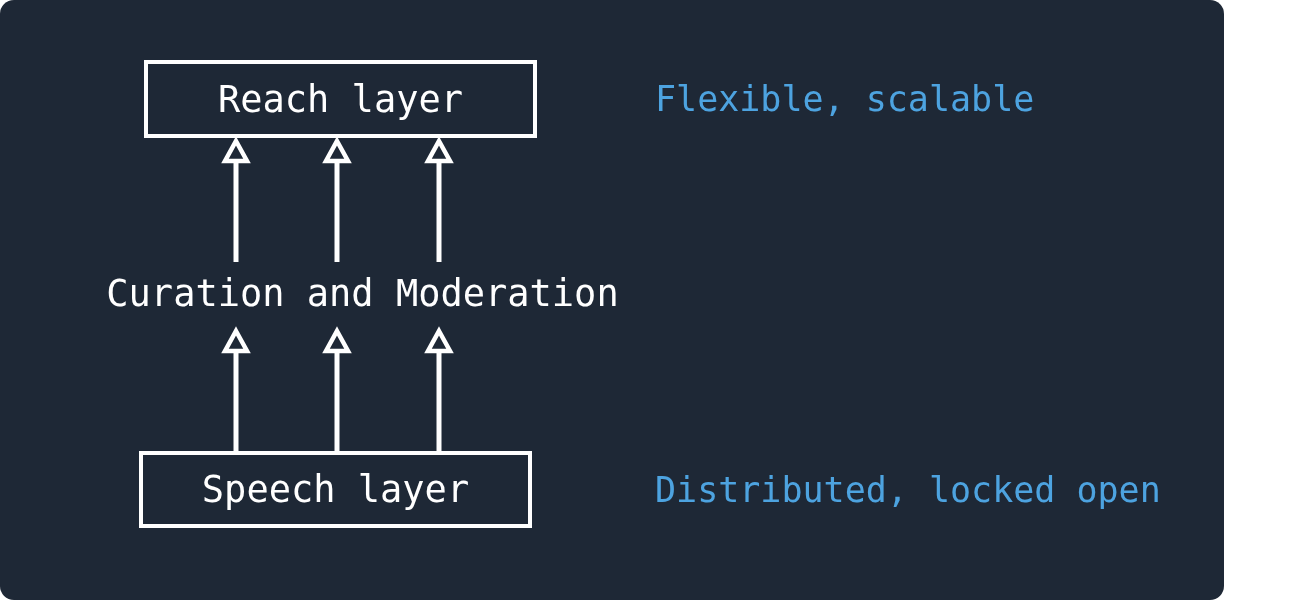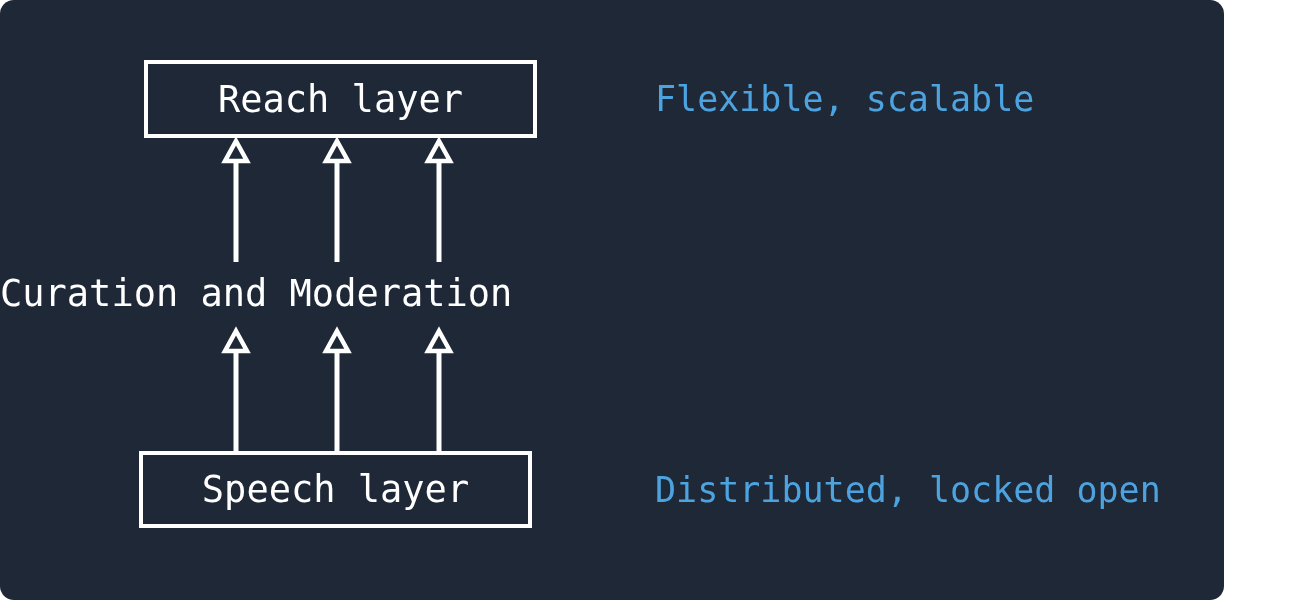--- a/index.html
+++ b/index.html
@@ -43,20 +43,21 @@
     left: 139px;
     top: 451px;
     width: 393px;
     height: 77px;
   }
   .mid-label {
     position: absolute;
     left: 0px;
     top: 272px;
     width: 725px;
+    text-align: center;
     color: #ffffff;
     font-size: 37px;
     white-space: nowrap;
   }
   .annotation {
     position: absolute;
     color: #4da3e0;
     font-size: 35px;
     white-space: nowrap;
   }

